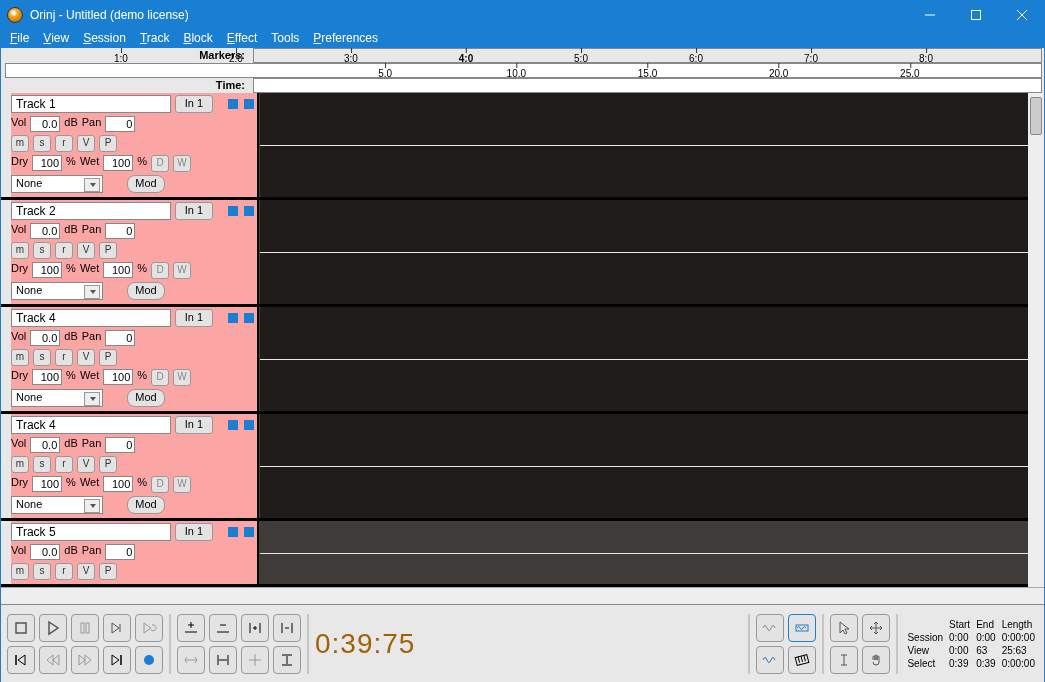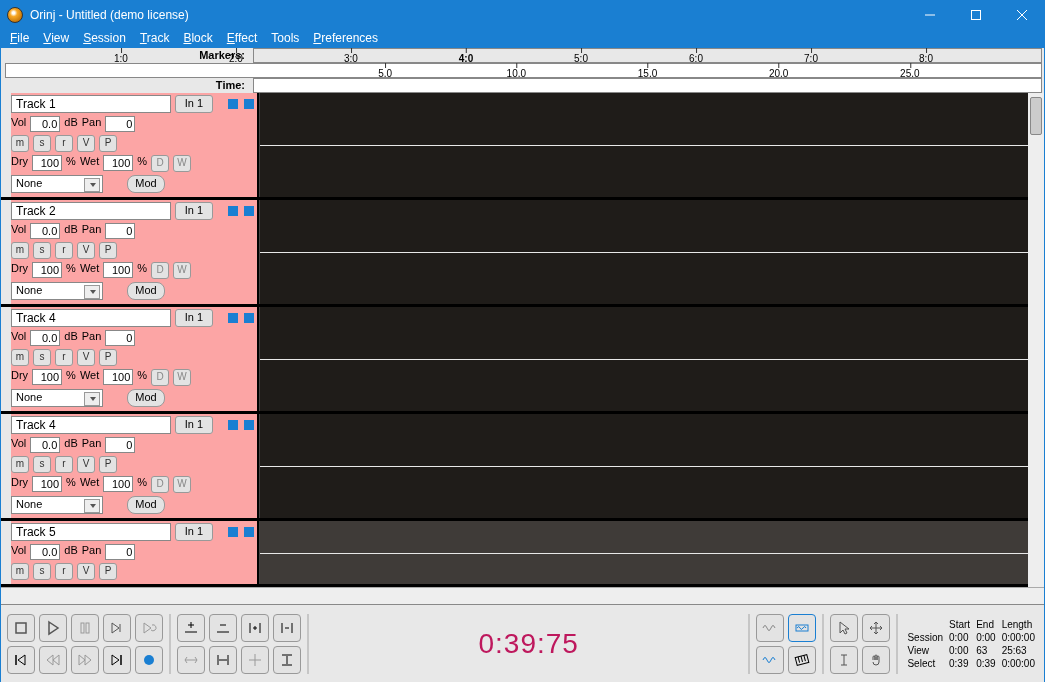--- a/index.html
+++ b/index.html
@@ -43,21 +43,21 @@
   .track-lane::before{content:"";position:absolute;left:0;right:0;top:50%;height:1px;background:#e8e8e8;}
   .rt-scroll{position:absolute;right:0;top:0;width:16px;height:100%;background:#eee;}
   .vhl{position:absolute;right:2px;top:4px;width:12px;height:38px;background:#ccc;border:1px solid #888;border-radius:2px;}
   
   .xport{height:78px;background:#e8e8e8;border-top:1px solid #888;display:flex;align-items:center;padding:4px 6px;gap:6px;}
   .btncol{display:flex;flex-direction:column;gap:4px;}
   .btnrow{display:flex;gap:4px;}
   .tbtn{width:28px;height:28px;background:#e3e3e3;border:1px solid #999;border-radius:4px;display:flex;align-items:center;justify-content:center;}
   .tbtn svg{width:16px;height:16px;}
   .sep{width:2px;height:60px;background:#c6c6c6;}
-  .bigtime{font-size:28px;font-weight:400;color:#be185d;flex:1;text-align:center;letter-spacing:1px;}
+  .bigtime{font-size:28px;font-weight:400;color:#a16207;flex:1;letter-spacing:1px;}
   .tool-grid{display:grid;grid-template-columns:28px 28px;grid-template-rows:28px 28px;gap:4px;}
   .info-tab{font-size:10px;color:#000;line-height:13px;}
   .info-tab table{border-collapse:collapse;}
   .info-tab td{padding:0 3px;font-size:10px;}
   .hscroll{height:17px;background:#eee;border-top:1px solid #aaa;}
   
   .lighter{background:#3f3b38;}
 </style>
 </head>
 <body>

